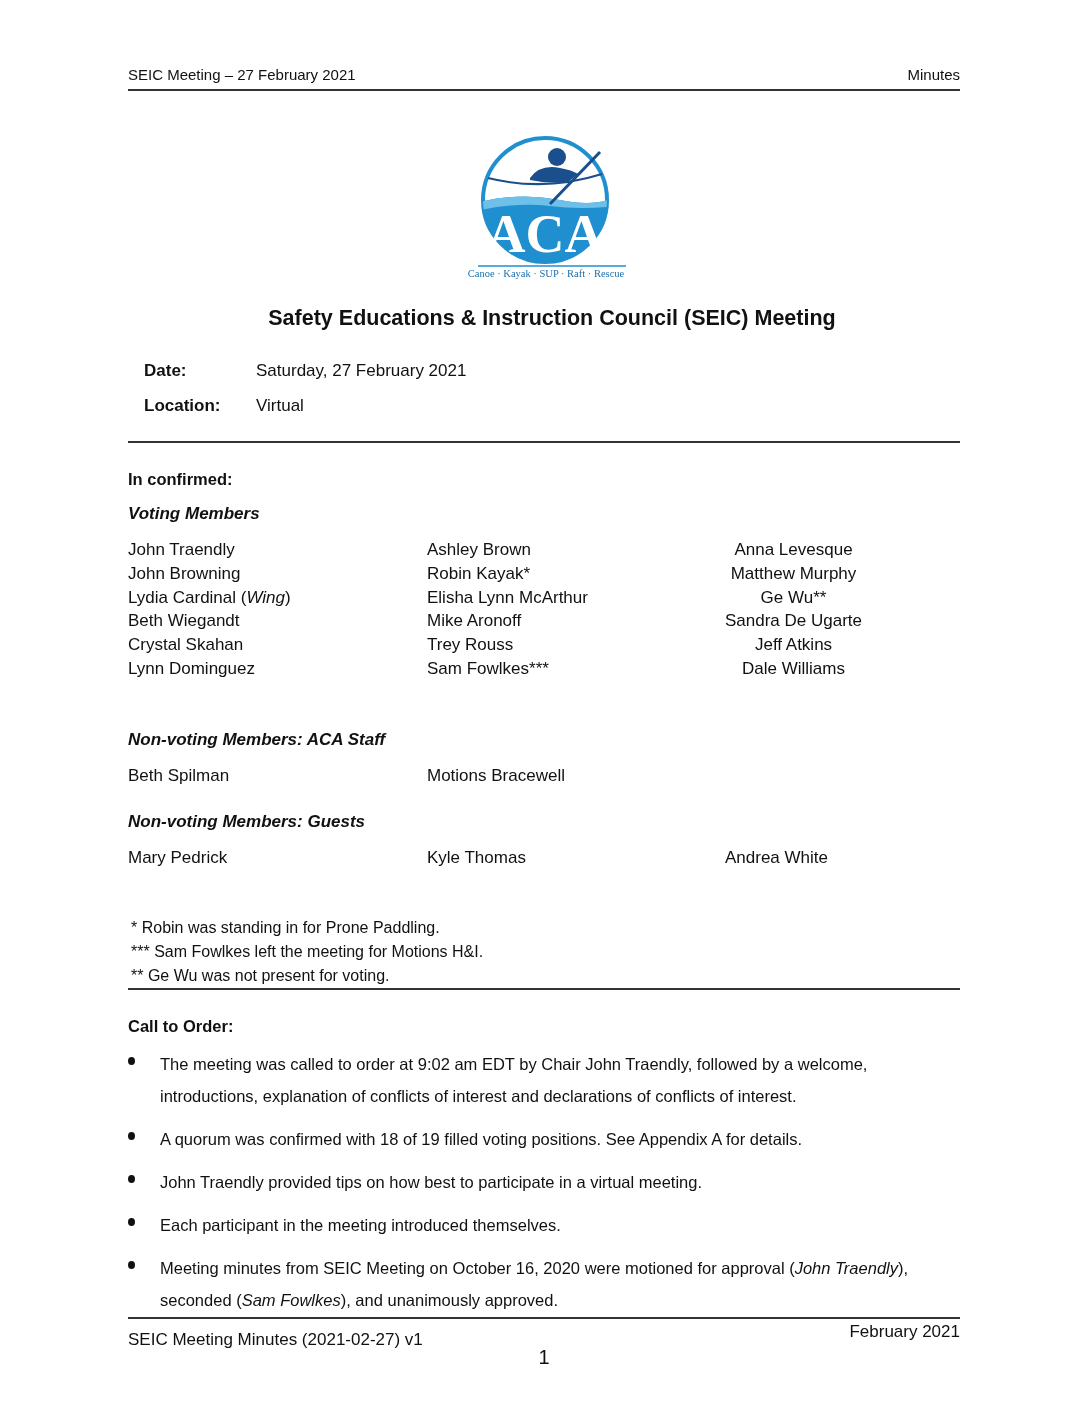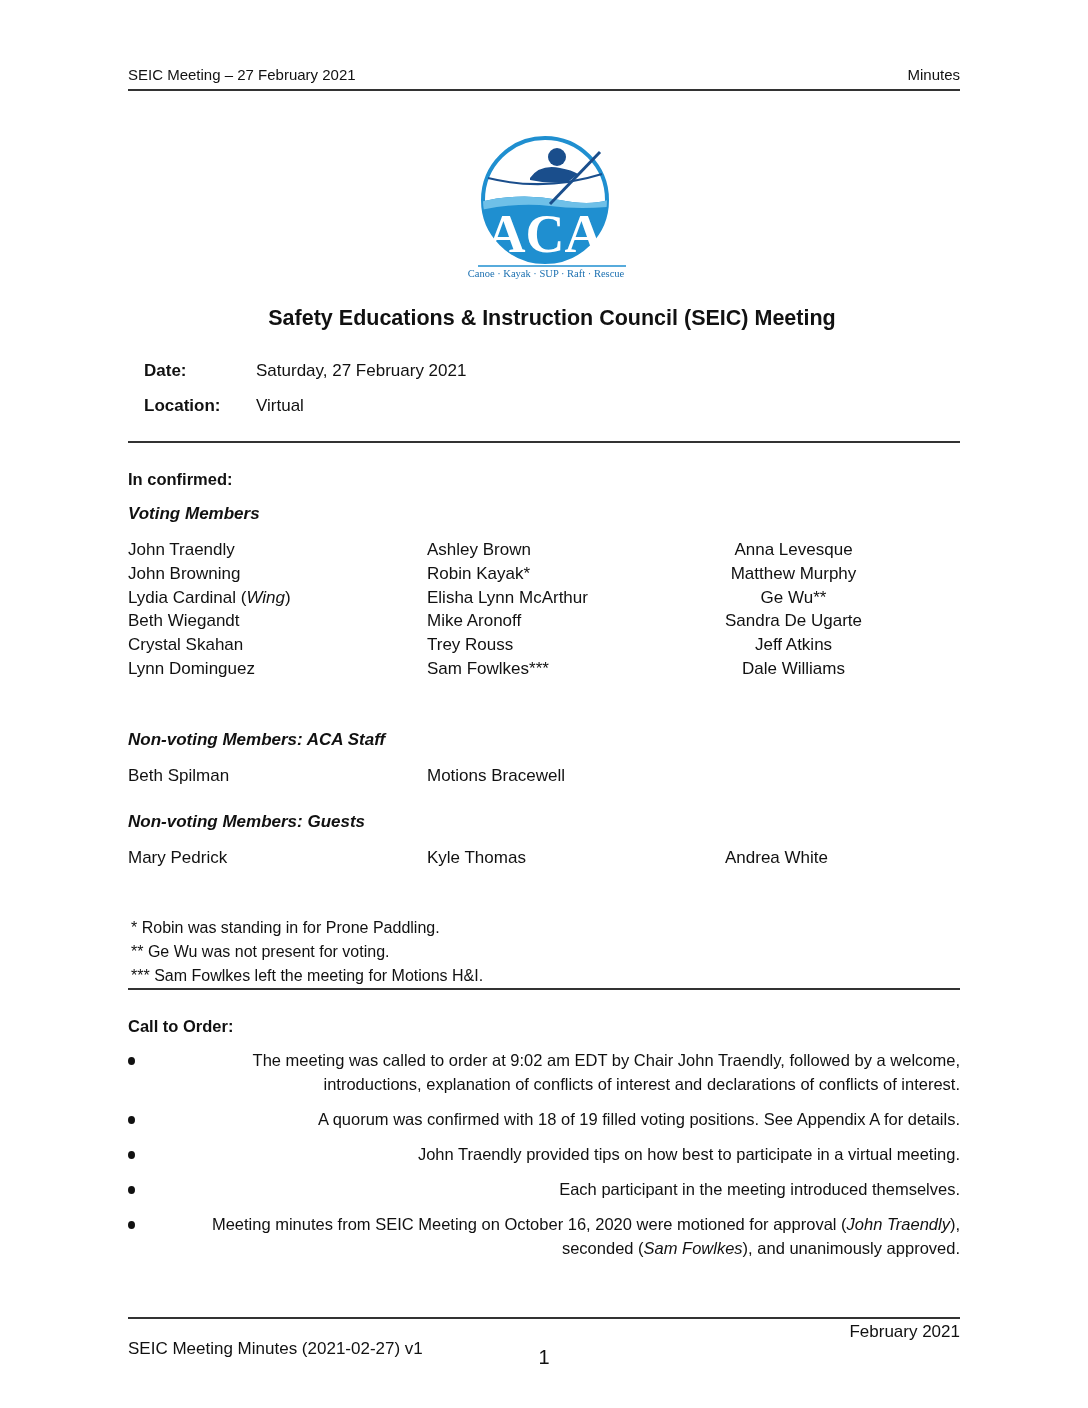--- a/index.html
+++ b/index.html
@@ -19,24 +19,24 @@
     .meta .k { position: absolute; left: 16px; font-weight: bold; }
     .meta .v { position: absolute; left: 128px; white-space: nowrap; }
     .h-b { position: absolute; left: 128px; font-size: 16.5px; font-weight: bold; }
     .h-bi { position: absolute; left: 128px; font-size: 17px; font-weight: bold; font-style: italic; }
     .names { position: absolute; left: 128px; font-size: 17px; line-height: 23.8px; }
     .col { position: absolute; top: 0; white-space: nowrap; }
     .col div { height: 23.8px; }
     .c1 { left: 0; } .c2 { left: 299px; } .c3 { left: 597px; text-align: center; }
     .fn { position: absolute; left: 116px; font-size: 16px; line-height: 24px; margin-left: 15px; }
     .bullets { position: absolute; left: 128px; width: 832px; font-size: 16.5px; }
-    .bl { position: relative; padding-left: 32px; line-height: 24px; margin-bottom: 11px; text-align: right; }
+    .bl { position: relative; padding-left: 32px; line-height: 32px; margin-bottom: 11px; }
     .bl .dot { position: absolute; left: 0; top: 9px; width: 7px; height: 8px; border-radius: 50%; background: #111; }
     .ftr { position: absolute; left: 128px; right: 128px; top: 1322px; font-size: 17px; }
-    .ftr .l { position: absolute; left: 0; top: 17px; }
+    .ftr .l { position: absolute; left: 0; top: 8px; }
     .ftr .r { position: absolute; right: 0; top: 0; }
     .pnum { position: absolute; left: 0; width: 1088px; top: 1346px; text-align: center; font-size: 20px; }
     i { font-style: italic; }
   </style>
 </head>
 <body>
 
 <div class="page">
 
   <div class="hdr">
@@ -127,22 +127,22 @@
     <div class="col c2">
         <div>Kyle Thomas</div>
       </div>
     <div class="col c3">
         <div>Andrea White</div>
       </div>
   </div>
 
   <div class="fn" style="top:916px;">
     <div>* Robin was standing in for Prone Paddling.</div>
+    <div>*** Sam Fowlkes left the meeting for Motions H&amp;I.</div>
     <div>** Ge Wu was not present for voting.</div>
-    <div>*** Sam Fowlkes left the meeting for Motions H&amp;I.</div>
   </div>
   <div class="rule" style="top:988px;"></div>
 
   <div class="h-b" style="top:1017px;">Call to Order:</div>
 
   <div class="bullets" style="top:1048px;">
     <div class="bl">
       <span class="dot"></span>
       <span>The meeting was called to order at 9:02 am EDT by Chair John Traendly, followed by a welcome, introductions, explanation of conflicts of interest and declarations of conflicts of interest.</span>
     </div>

